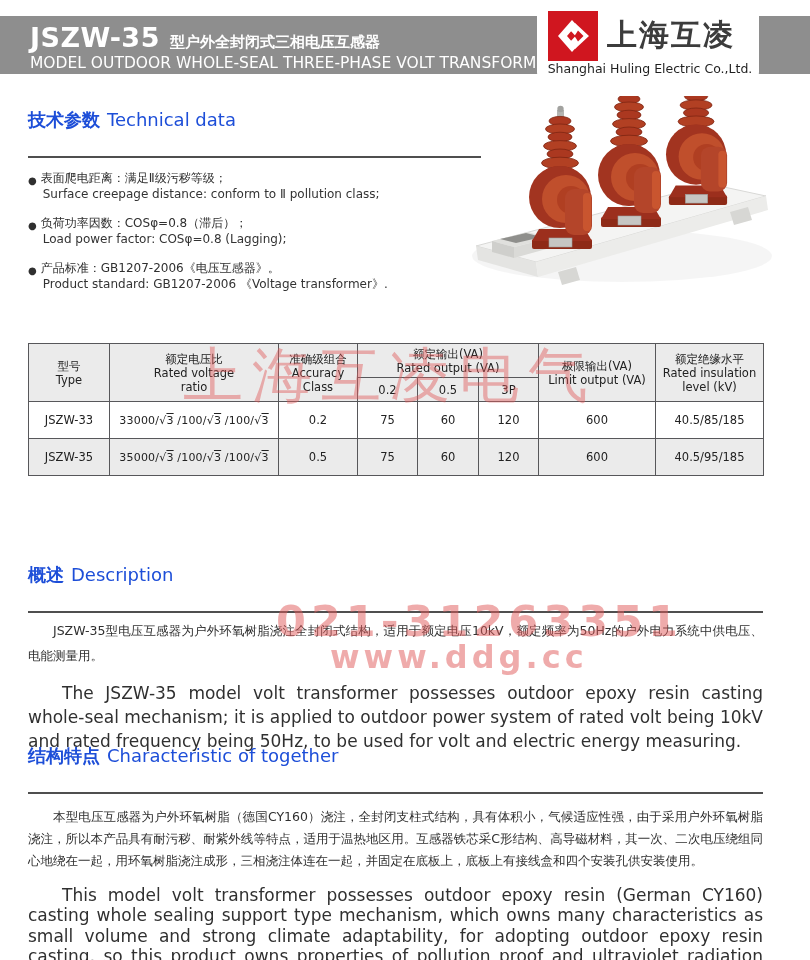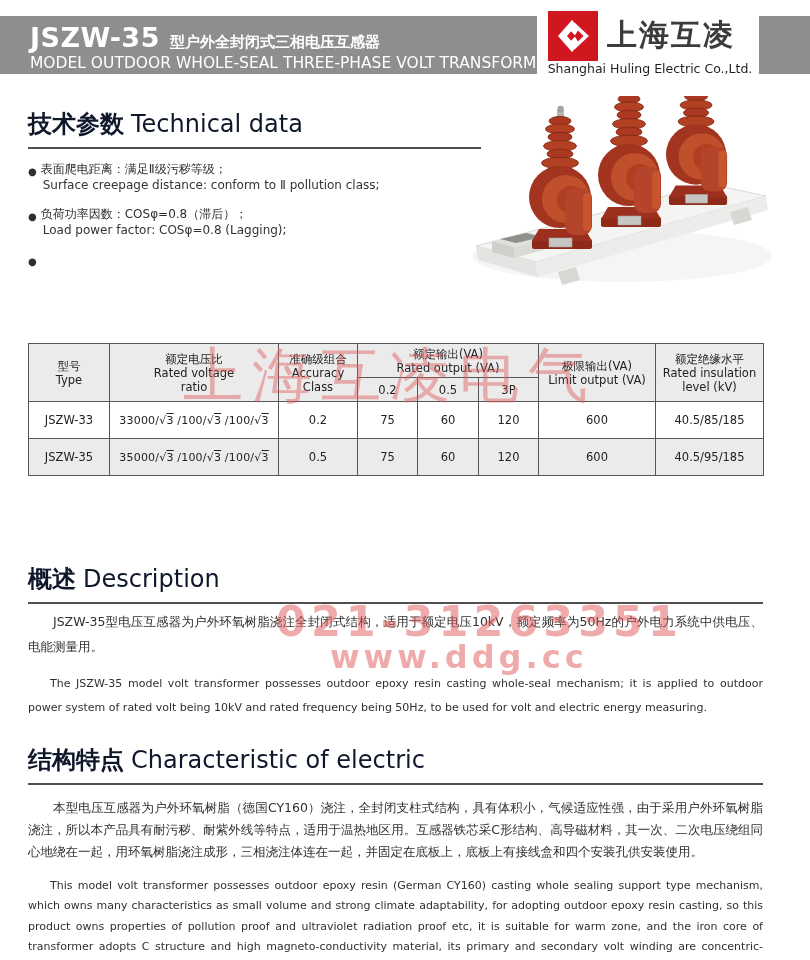--- a/index.html
+++ b/index.html
@@ -15,21 +15,21 @@
   .sub-en{font-size:15.5px;margin-top:1px;letter-spacing:0px;}
 
   
   .logo-panel{position:absolute;left:537px;top:2px;width:222px;height:82px;background:#fff;border-radius:12px;}
   .logo-mark{position:absolute;left:11px;top:9px;width:50px;height:50px;}
   .logo-cn{position:absolute;left:70px;top:13px;font-size:30px;font-weight:bold;color:#3c3c3c;letter-spacing:2px;white-space:nowrap;}
   .logo-en{position:absolute;left:6px;top:59px;width:214px;text-align:center;font-size:12.5px;color:#1f1f1f;white-space:nowrap;}
 
   
   .section{position:absolute;left:28px;width:735px;}
-  .sec-head{font-size:24px;color:#0f172a;padding-bottom:7px;border-bottom:2px solid #4f4f4f;}
+  .sec-head{font-size:18px;color:#1d4ed8;padding-bottom:24px;border-bottom:2px solid #4f4f4f;}
   .sec-head .cn{font-weight:bold;margin-right:7px;}
   #tech{top:108px;width:453px;}
   #desc{top:563px;}
   #struct{top:744px;}
 
   
   .bullets{margin-top:13px;}
   .bullet{display:flex;margin-bottom:14px;font-size:12px;line-height:15.5px;}
   .dot{font-size:10px;margin-right:4px;margin-top:2px;}
   .b-en{padding-left:2px;color:#333;}
@@ -47,21 +47,21 @@
   .h-en{display:block;}
   .w90{max-width:92px;margin:0 auto;}
   .row-h{height:37px;}
   .hd1{height:34px;}
   .hd2{height:24px;}
   td.ratio{font-size:11px;letter-spacing:0.2px;}
   .ol{text-decoration:overline;}
 
   
   .para-cn{margin-top:5px;font-size:12.5px;line-height:25px;text-align:justify;text-indent:2em;}
-  .para-en{margin-top:9px;font-size:11px;line-height:24px;text-align:justify;text-indent:2em;color:#303030;}
+  .para-en{margin-top:9px;font-size:17px;line-height:24px;text-align:justify;text-indent:2em;color:#303030;}
   #struct .para-cn{line-height:22px;margin-top:12px;}
   #struct .para-en{line-height:20.5px;margin-top:11px;}
 
   
   .wm{position:absolute;color:#e05a5a;white-space:nowrap;pointer-events:none;}
   .wm-brand{left:183px;top:336px;font-size:60px;letter-spacing:9px;opacity:0.45;font-weight:normal;}
   .wm-phone{left:276px;top:596px;font-size:43px;letter-spacing:5px;opacity:0.5;font-weight:bold;}
   .wm-site{left:330px;top:638px;font-size:32px;letter-spacing:4px;opacity:0.5;font-weight:bold;}
 </style>
 </head>
@@ -140,20 +140,24 @@
     </div>
     <div class="bullet">
       <span class="dot">●</span>
       <div>
         <div class="b-cn">负荷功率因数：COSφ=0.8（滞后）；</div>
         <div class="b-en">Load power factor: COSφ=0.8 (Lagging);</div>
       </div>
     </div>
     <div class="bullet">
       <span class="dot">●</span>
+      <div>
+        <div class="b-cn">产品标准：GB1207-2006《电压互感器》。</div>
+        <div class="b-en">Product standard: GB1207-2006 《Voltage transformer》.</div>
+      </div>
     </div>
   </div>
 </div>
 
 <div class="tbl-wrap">
   <table>
     <colgroup>
       <col style="width:81px">
         <col style="width:169px">
         <col style="width:79px">
@@ -224,21 +228,21 @@
 <div class="section" id="desc">
   <div class="sec-head">
     <span class="cn">概述</span><span class="en">Description</span>
   </div>
   <p class="para-cn">JSZW-35型电压互感器为户外环氧树脂浇注全封闭式结构，适用于额定电压10kV，额定频率为50Hz的户外电力系统中供电压、电能测量用。</p>
   <p class="para-en">The JSZW-35 model volt transformer possesses outdoor epoxy resin casting whole-seal mechanism; it is applied to outdoor power system of rated volt being 10kV and rated frequency being 50Hz, to be used for volt and electric energy measuring.</p>
 </div>
 
 <div class="section" id="struct">
   <div class="sec-head">
-    <span class="cn">结构特点</span><span class="en">Characteristic of electric</span>
+    <span class="cn">结构特点</span><span class="en">Characteristic of together</span>
   </div>
   <p class="para-cn">本型电压互感器为户外环氧树脂（德国CY160）浇注，全封闭支柱式结构，具有体积小，气候适应性强，由于采用户外环氧树脂浇注，所以本产品具有耐污秽、耐紫外线等特点，适用于温热地区用。互感器铁芯采C形结构、高导磁材料，其一次、二次电压绕组同心地绕在一起，用环氧树脂浇注成形，三相浇注体连在一起，并固定在底板上，底板上有接线盒和四个安装孔供安装使用。</p>
   <p class="para-en">This model volt transformer possesses outdoor epoxy resin (German CY160) casting whole sealing support type mechanism, which owns many characteristics as small volume and strong climate adaptability, for adopting outdoor epoxy resin casting, so this product owns properties of pollution proof and ultraviolet radiation proof etc, it is suitable for warm zone, and the iron core of transformer adopts C structure and high magneto-conductivity material, its primary and secondary volt winding are concentric-twisted together, with epoxy resin casting shaping. Three-phase casting body is connected together and fixed onto base plate, there are wiring box and four installation holes provided for installation on base plate.</p>
 </div>
 
 <div class="wm wm-brand">上海互凌电气</div>
 <div class="wm wm-phone">021-31263351</div>
 <div class="wm wm-site">www.ddg.cc</div>
 
 </body></html>

